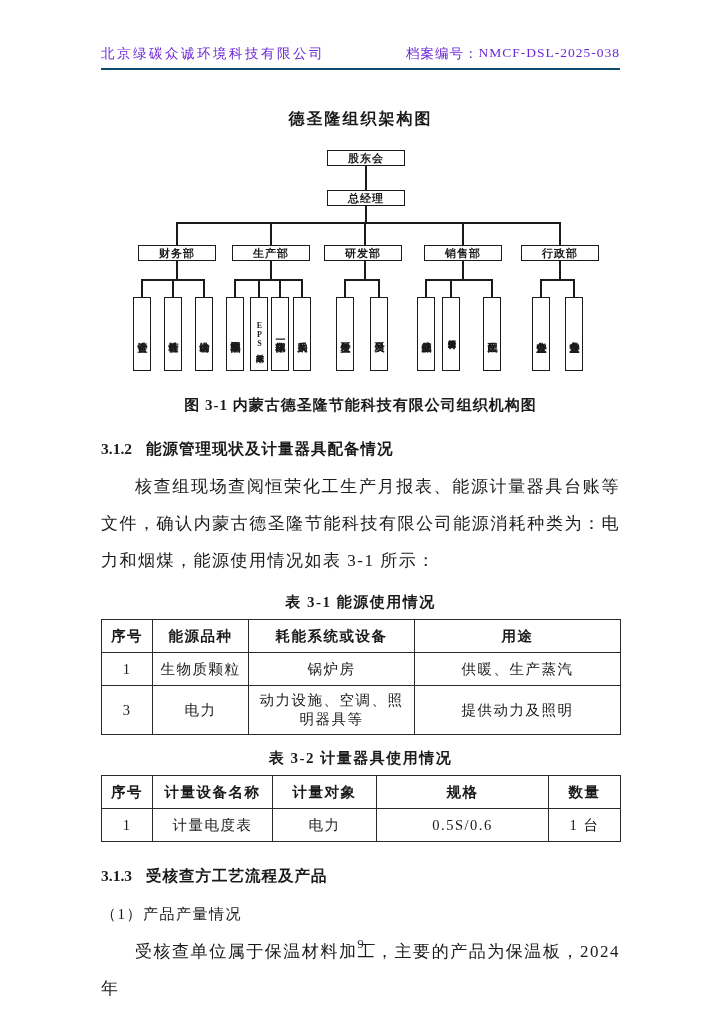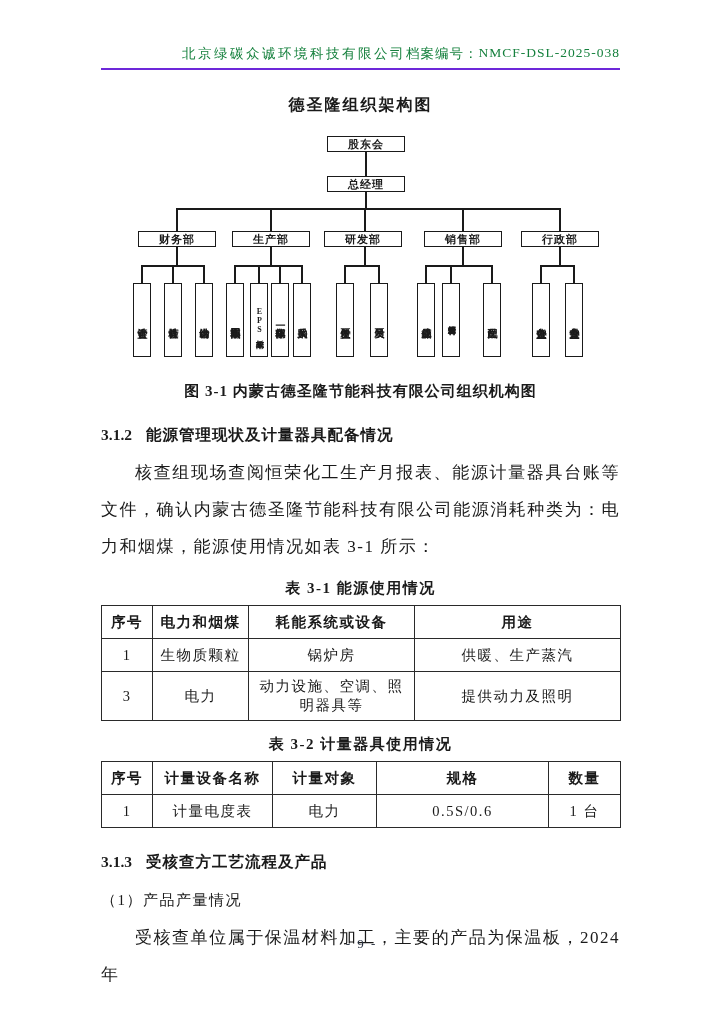--- a/index.html
+++ b/index.html
@@ -4,28 +4,28 @@
 <style>
   html,body{margin:0;padding:0;}
   body{
     width:723px;height:1024px;background:#ffffff;overflow:hidden;
     font-family:"Liberation Serif","DejaVu Serif",serif;color:#1a1a1a;position:relative;
   }
   .content{position:absolute;left:101px;top:0;width:519px;}
 
   
   .header{
-    margin-top:45px;display:flex;justify-content:flex-end;align-items:flex-end;
-    border-bottom:2px solid #6d28d9;padding-bottom:5px;color:#15803d;font-size:13.5px;
+    margin-top:45px;display:flex;justify-content:space-between;align-items:flex-end;
+    border-bottom:2px solid #0c4a6e;padding-bottom:5px;color:#6d28d9;font-size:13.5px;
   }
   .header .company{letter-spacing:2.5px;font-weight:400;}
   .header .archive{display:flex;gap:0;letter-spacing:1px;}
 
   
-  .chart-title{margin-top:24px;text-align:center;font-size:16px;font-weight:700;letter-spacing:2px;line-height:22px;}
+  .chart-title{margin-top:38px;text-align:center;font-size:16px;font-weight:700;letter-spacing:2px;line-height:22px;}
   .chart{position:relative;width:519px;height:232px;margin-top:12px;}
   .obox{
     position:absolute;width:78px;height:16px;border:1.5px solid #1a1a1a;background:#fff;
     display:flex;align-items:center;justify-content:center;
     font-size:11px;font-weight:700;letter-spacing:1px;box-sizing:border-box;
   }
   .vbox{
     position:absolute;width:18px;height:74px;border:1.5px solid #1a1a1a;background:#fff;
     display:flex;align-items:center;justify-content:center;
     writing-mode:vertical-rl;text-orientation:upright;
@@ -150,21 +150,21 @@
   <table>
     <colgroup>
         <col style="width:51px">
         <col style="width:96px">
         <col style="width:166px">
         <col style="width:206px">
       </colgroup>
     <tbody>
         <tr>
       <th>序号</th>
-      <th>电力和烟煤</th>
+      <th>能源品种</th>
       <th>耗能系统或设备</th>
       <th>用途</th>
     </tr>
     <tr>
       <td>1</td>
       <td>生物质颗粒</td>
       <td>锅炉房</td>
       <td>供暖、生产蒸汽</td>
     </tr>
     <tr class="tall">

